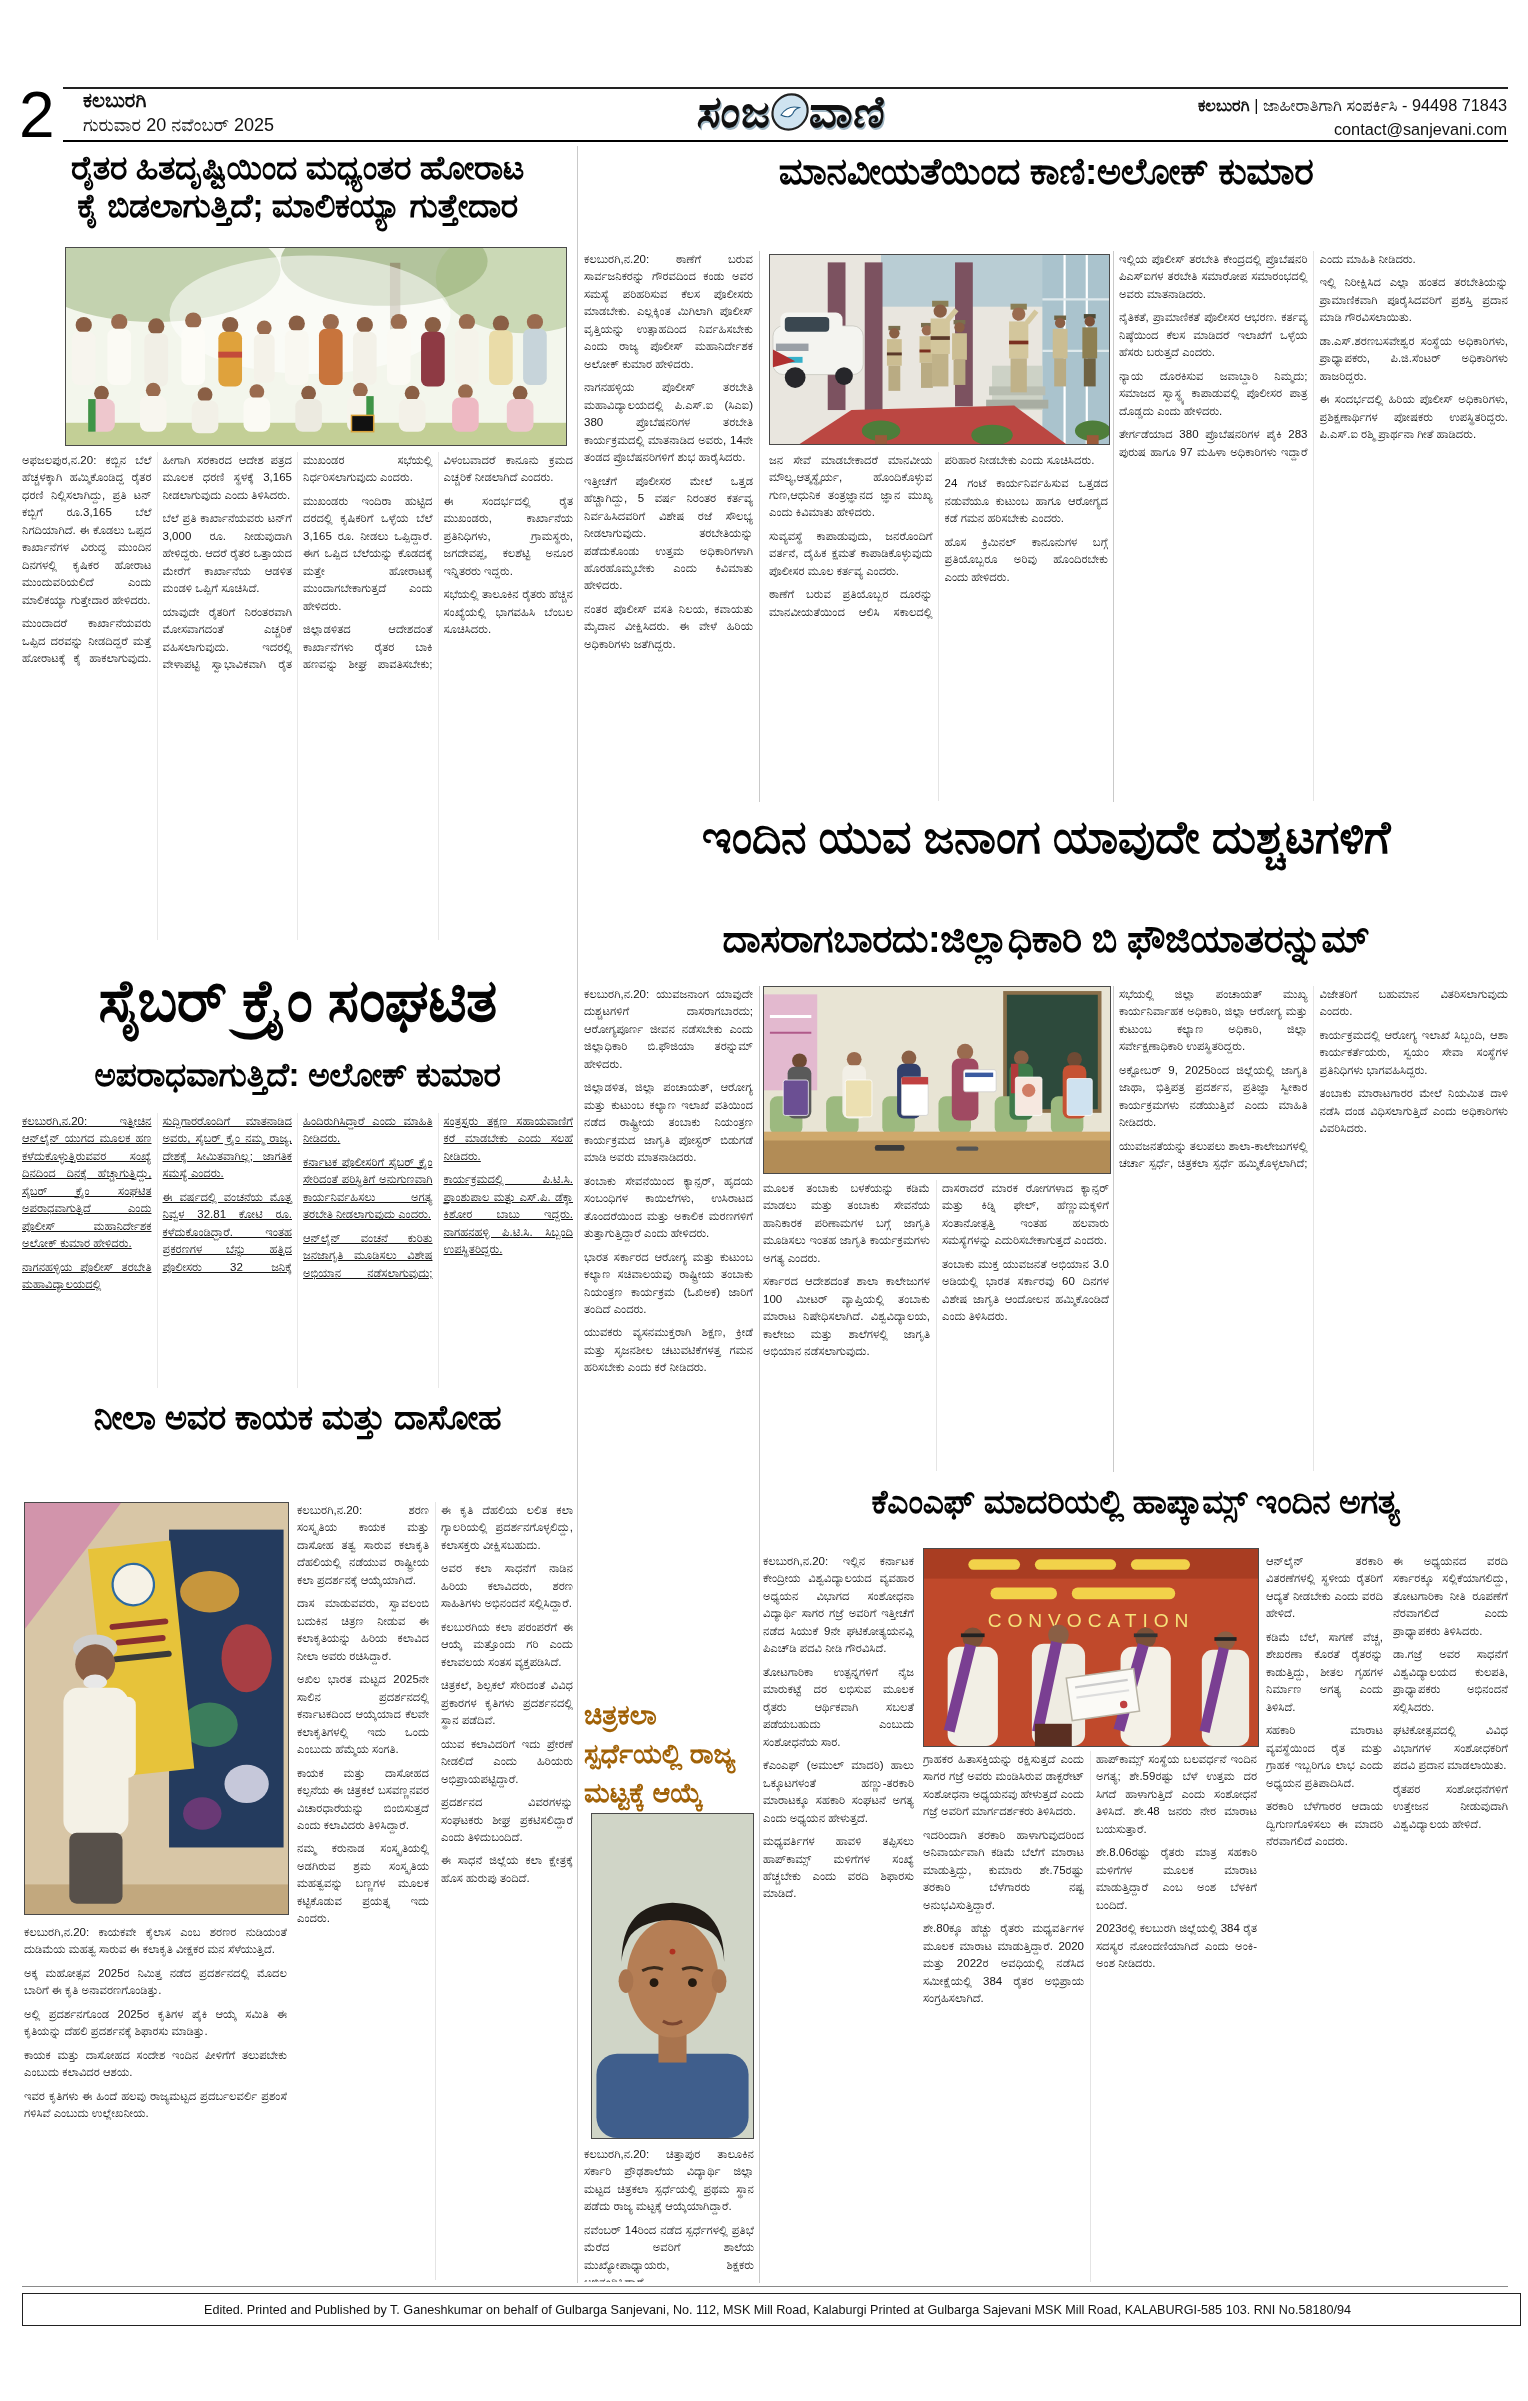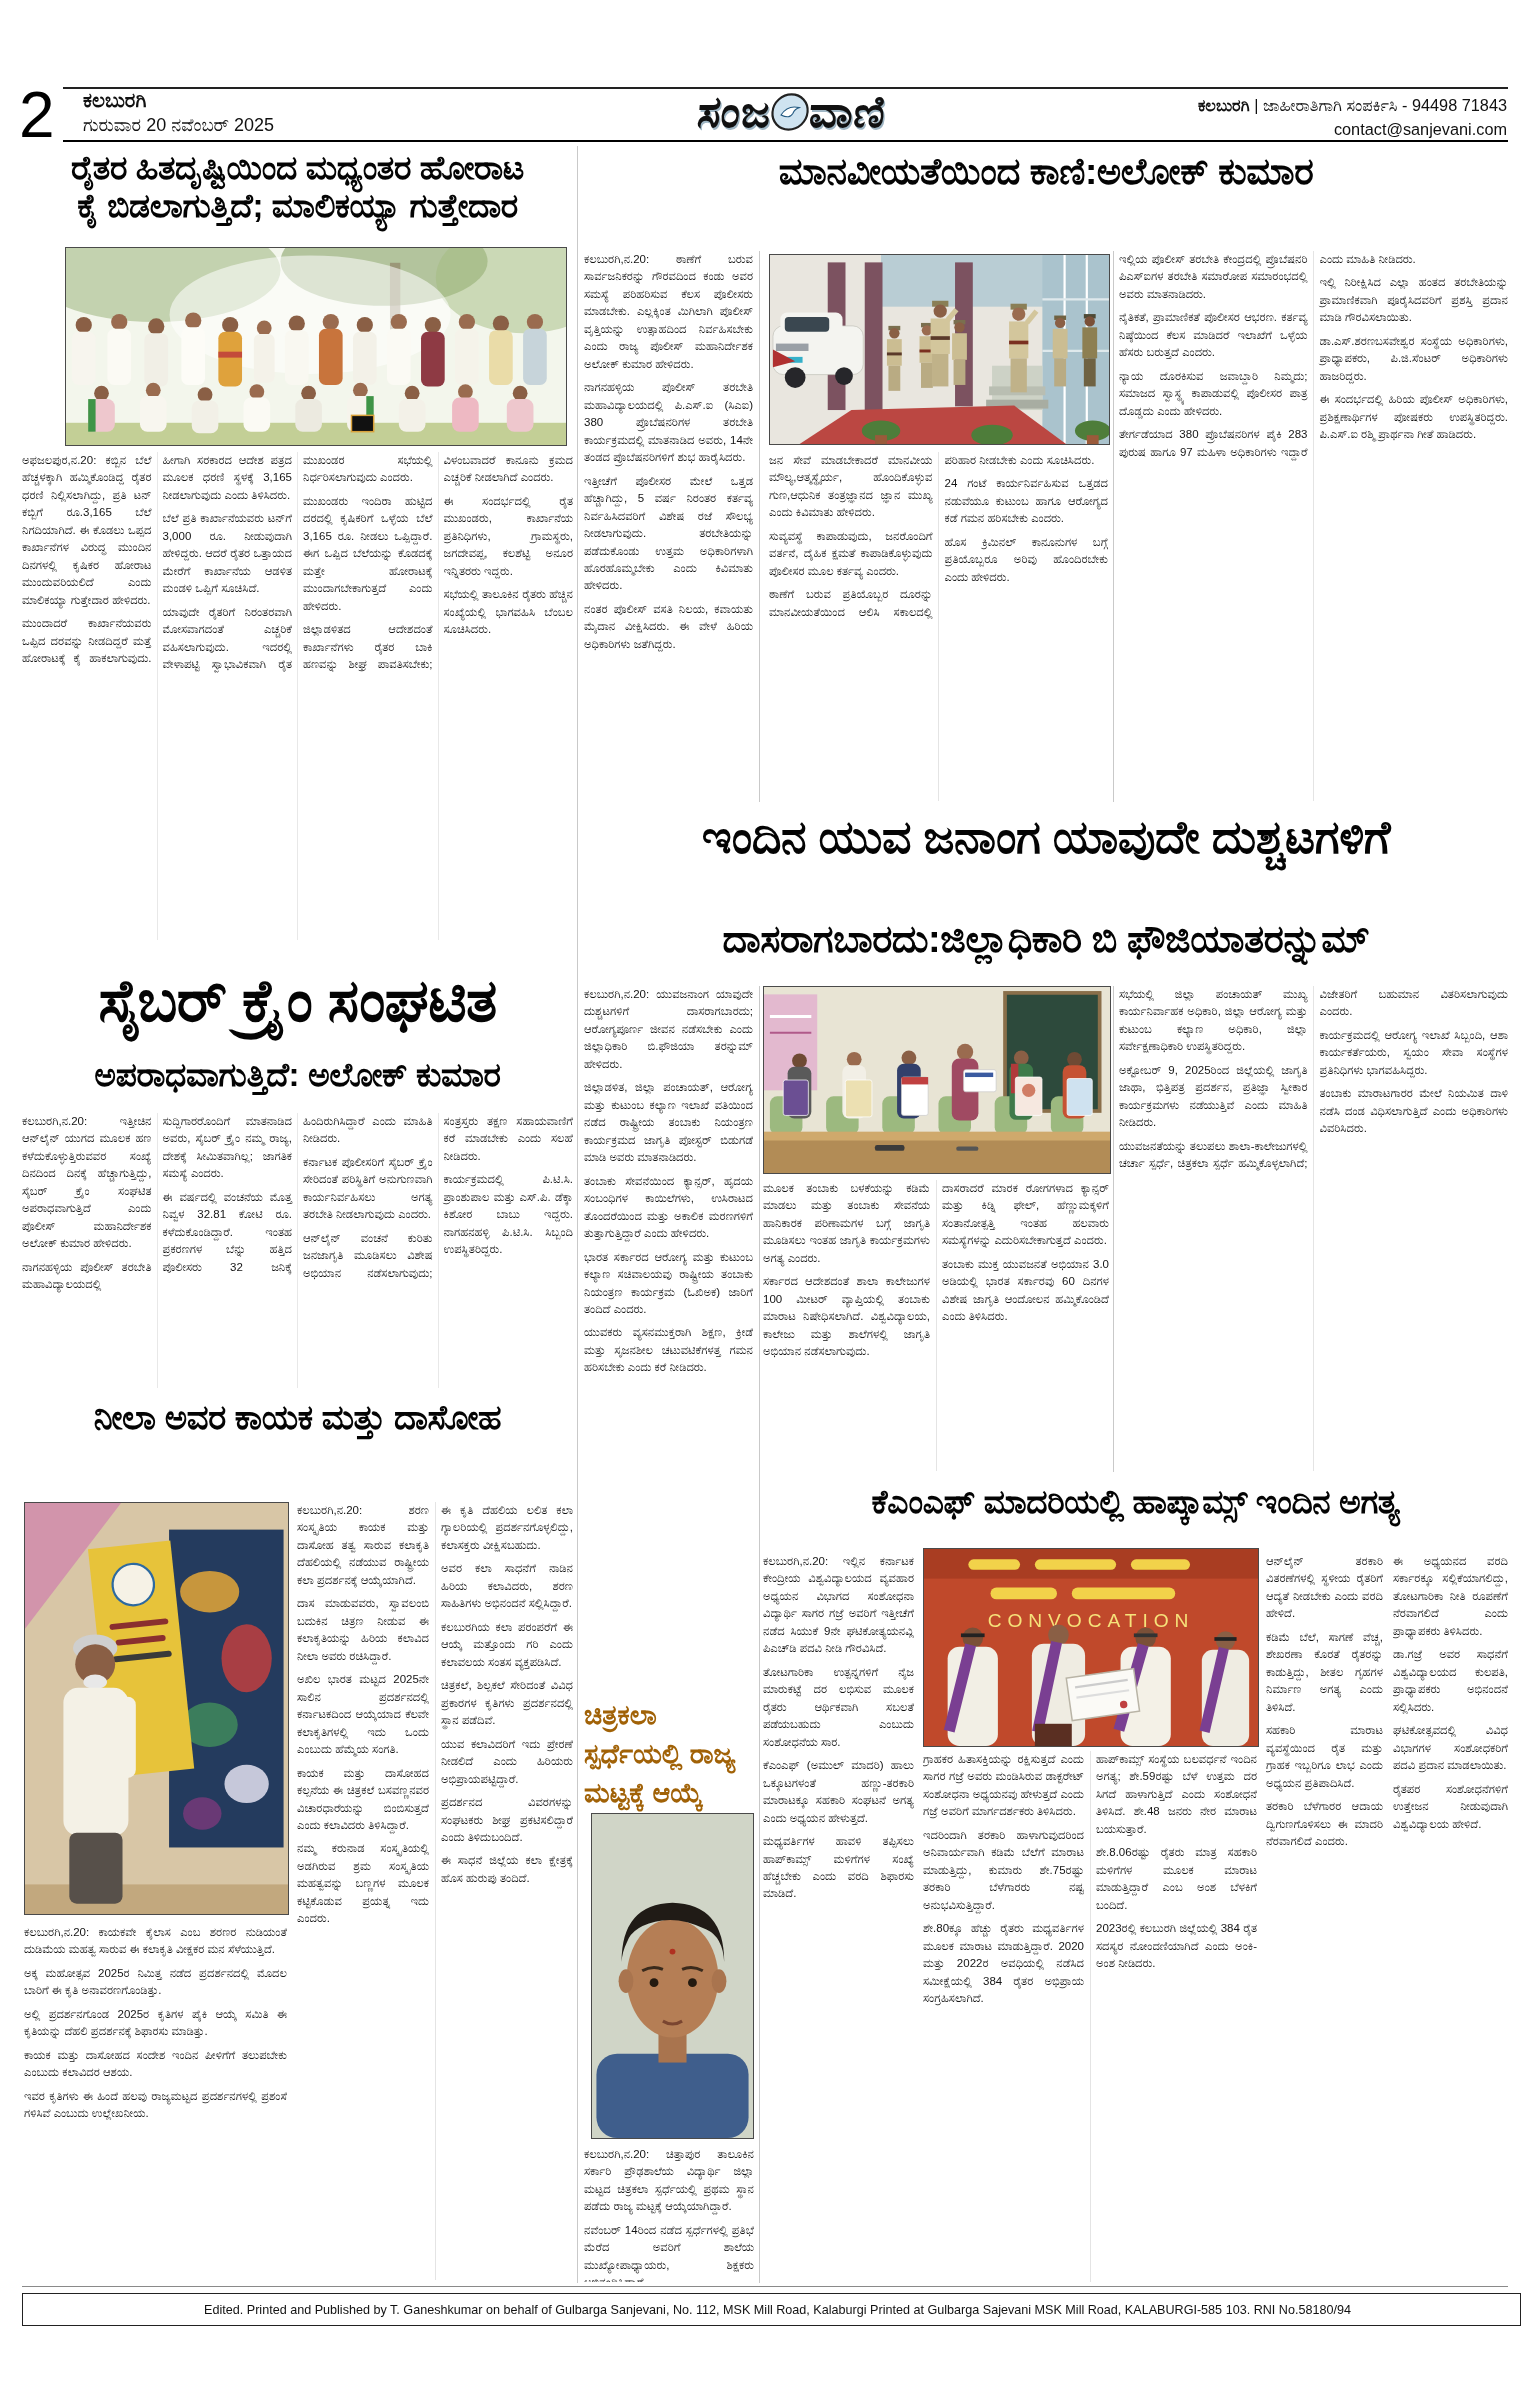--- a/index.html
+++ b/index.html
@@ -191,21 +191,21 @@
       <p>ಬೆಲೆ ಪ್ರತಿ ಕಾರ್ಖಾನೆಯವರು ಟನ್‌ಗೆ 3,000 ರೂ. ನೀಡುವುದಾಗಿ ಹೇಳಿದ್ದರು. ಆದರೆ ರೈತರ ಒತ್ತಾಯದ ಮೇರೆಗೆ ಕಾರ್ಖಾನೆಯ ಆಡಳಿತ ಮಂಡಳಿ ಒಪ್ಪಿಗೆ ಸೂಚಿಸಿದೆ.</p>
       <p>ಯಾವುದೇ ರೈತರಿಗೆ ನಿರಂತರವಾಗಿ ಮೋಸವಾಗದಂತೆ ಎಚ್ಚರಿಕೆ ವಹಿಸಲಾಗುವುದು. ಇದರಲ್ಲಿ ವೇಳಾಪಟ್ಟಿ ಸ್ವಾಭಾವಿಕವಾಗಿ ರೈತ ಮುಖಂಡರ ಸಭೆಯಲ್ಲಿ ನಿರ್ಧರಿಸಲಾಗುವುದು ಎಂದರು.</p>
       <p>ಮುಖಂಡರು ಇಂದಿರಾ ಹುಟ್ಟಿದ ದರದಲ್ಲಿ ಕೃಷಿಕರಿಗೆ ಒಳ್ಳೆಯ ಬೆಲೆ 3,165 ರೂ. ನೀಡಲು ಒಪ್ಪಿದ್ದಾರೆ. ಈಗ ಒಪ್ಪಿದ ಬೆಲೆಯನ್ನು ಕೊಡದಕ್ಕೆ ಮತ್ತೇ ಹೋರಾಟಕ್ಕೆ ಮುಂದಾಗಬೇಕಾಗುತ್ತದೆ ಎಂದು ಹೇಳಿದರು.</p>
       <p>ಜಿಲ್ಲಾಡಳಿತದ ಆದೇಶದಂತೆ ಕಾರ್ಖಾನೆಗಳು ರೈತರ ಬಾಕಿ ಹಣವನ್ನು ಶೀಘ್ರ ಪಾವತಿಸಬೇಕು; ವಿಳಂಬವಾದರೆ ಕಾನೂನು ಕ್ರಮದ ಎಚ್ಚರಿಕೆ ನೀಡಲಾಗಿದೆ ಎಂದರು.</p>
       <p>ಈ ಸಂದರ್ಭದಲ್ಲಿ ರೈತ ಮುಖಂಡರು, ಕಾರ್ಖಾನೆಯ ಪ್ರತಿನಿಧಿಗಳು, ಗ್ರಾಮಸ್ಥರು, ಜಗದೇವಪ್ಪ, ಕಲಶೆಟ್ಟಿ ಅನೂರ ಇನ್ನಿತರರು ಇದ್ದರು.</p>
       <p>ಸಭೆಯಲ್ಲಿ ತಾಲೂಕಿನ ರೈತರು ಹೆಚ್ಚಿನ ಸಂಖ್ಯೆಯಲ್ಲಿ ಭಾಗವಹಿಸಿ ಬೆಂಬಲ ಸೂಚಿಸಿದರು.</p>
     </div>
 
   <div class="abs h" style="left:22px;top:967px;width:551px;font-size:59px;letter-spacing:-0.7px;">ಸೈಬರ್ ಕ್ರೈಂ ಸಂಘಟಿತ</div>
   <div class="abs h" style="left:22px;top:1056px;width:551px;font-size:33px;">ಅಪರಾಧವಾಗುತ್ತಿದೆ: ಅಲೋಕ್ ಕುಮಾರ</div>
-  <div class="abs col cols4" style="left:22px;top:1113px;width:551px;height:275px;">
+  <div class="abs col cols4" style="left:22px;top:1113px;width:551px;height:275px;text-decoration:underline;">
       <p>ಕಲಬುರಗಿ,ನ.20: ಇತ್ತೀಚಿನ ಆನ್‌ಲೈನ್ ಯುಗದ ಮೂಲಕ ಹಣ ಕಳೆದುಕೊಳ್ಳುತ್ತಿರುವವರ ಸಂಖ್ಯೆ ದಿನದಿಂದ ದಿನಕ್ಕೆ ಹೆಚ್ಚಾಗುತ್ತಿದ್ದು, ಸೈಬರ್ ಕ್ರೈಂ ಸಂಘಟಿತ ಅಪರಾಧವಾಗುತ್ತಿದೆ ಎಂದು ಪೊಲೀಸ್ ಮಹಾನಿರ್ದೇಶಕ ಅಲೋಕ್ ಕುಮಾರ ಹೇಳಿದರು.</p>
       <p>ನಾಗನಹಳ್ಳಿಯ ಪೊಲೀಸ್ ತರಬೇತಿ ಮಹಾವಿದ್ಯಾಲಯದಲ್ಲಿ ಸುದ್ದಿಗಾರರೊಂದಿಗೆ ಮಾತನಾಡಿದ ಅವರು, ಸೈಬರ್ ಕ್ರೈಂ ನಮ್ಮ ರಾಜ್ಯ, ದೇಶಕ್ಕೆ ಸೀಮಿತವಾಗಿಲ್ಲ; ಜಾಗತಿಕ ಸಮಸ್ಯೆ ಎಂದರು.</p>
       <p>ಈ ವರ್ಷದಲ್ಲಿ ವಂಚನೆಯ ಮೊತ್ತ ನಿವ್ವಳ 32.81 ಕೋಟಿ ರೂ. ಕಳೆದುಕೊಂಡಿದ್ದಾರೆ. ಇಂತಹ ಪ್ರಕರಣಗಳ ಬೆನ್ನು ಹತ್ತಿದ ಪೊಲೀಸರು 32 ಜನಿಕ್ಕೆ ಹಿಂದಿರುಗಿಸಿದ್ದಾರೆ ಎಂದು ಮಾಹಿತಿ ನೀಡಿದರು.</p>
       <p>ಕರ್ನಾಟಕ ಪೊಲೀಸರಿಗೆ ಸೈಬರ್ ಕ್ರೈಂ ಸೇರಿದಂತೆ ಪರಿಸ್ಥಿತಿಗೆ ಅನುಗುಣವಾಗಿ ಕಾರ್ಯನಿರ್ವಹಿಸಲು ಅಗತ್ಯ ತರಬೇತಿ ನೀಡಲಾಗುವುದು ಎಂದರು.</p>
       <p>ಆನ್‌ಲೈನ್ ವಂಚನೆ ಕುರಿತು ಜನಜಾಗೃತಿ ಮೂಡಿಸಲು ವಿಶೇಷ ಅಭಿಯಾನ ನಡೆಸಲಾಗುವುದು; ಸಂತ್ರಸ್ತರು ತಕ್ಷಣ ಸಹಾಯವಾಣಿಗೆ ಕರೆ ಮಾಡಬೇಕು ಎಂದು ಸಲಹೆ ನೀಡಿದರು.</p>
       <p>ಕಾರ್ಯಕ್ರಮದಲ್ಲಿ ಪಿ.ಟಿ.ಸಿ. ಪ್ರಾಂಶುಪಾಲ ಮತ್ತು ಎಸ್.ಪಿ. ಡೆಕ್ಕಾ ಕಿಶೋರ ಬಾಬು ಇದ್ದರು. ನಾಗಹನಹಳ್ಳಿ ಪಿ.ಟಿ.ಸಿ. ಸಿಬ್ಬಂದಿ ಉಪಸ್ಥಿತರಿದ್ದರು.</p>
     </div>
 
   <div class="abs h" style="left:22px;top:1396px;width:551px;font-size:34px;line-height:1.25;">
     <div>ನೀಲಾ ಅವರ ಕಾಯಕ ಮತ್ತು ದಾಸೋಹ</div>
@@ -252,21 +252,21 @@
       <p>ಚಿತ್ರಕಲೆ, ಶಿಲ್ಪಕಲೆ ಸೇರಿದಂತೆ ವಿವಿಧ ಪ್ರಕಾರಗಳ ಕೃತಿಗಳು ಪ್ರದರ್ಶನದಲ್ಲಿ ಸ್ಥಾನ ಪಡೆದಿವೆ.</p>
       <p>ಯುವ ಕಲಾವಿದರಿಗೆ ಇದು ಪ್ರೇರಣೆ ನೀಡಲಿದೆ ಎಂದು ಹಿರಿಯರು ಅಭಿಪ್ರಾಯಪಟ್ಟಿದ್ದಾರೆ.</p>
       <p>ಪ್ರದರ್ಶನದ ವಿವರಗಳನ್ನು ಸಂಘಟಕರು ಶೀಘ್ರ ಪ್ರಕಟಿಸಲಿದ್ದಾರೆ ಎಂದು ತಿಳಿದುಬಂದಿದೆ.</p>
       <p>ಈ ಸಾಧನೆ ಜಿಲ್ಲೆಯ ಕಲಾ ಕ್ಷೇತ್ರಕ್ಕೆ ಹೊಸ ಹುರುಪು ತಂದಿದೆ.</p>
     </div>
   <div class="abs col" style="left:24px;top:1924px;width:263px;height:356px;">
       <p>ಕಲಬುರಗಿ,ನ.20: ಕಾಯಕವೇ ಕೈಲಾಸ ಎಂಬ ಶರಣರ ನುಡಿಯಂತೆ ದುಡಿಮೆಯ ಮಹತ್ವ ಸಾರುವ ಈ ಕಲಾಕೃತಿ ವೀಕ್ಷಕರ ಮನ ಸೆಳೆಯುತ್ತಿದೆ.</p>
       <p>ಅಕ್ಕ ಮಹೋತ್ಸವ 2025ರ ನಿಮಿತ್ತ ನಡೆದ ಪ್ರದರ್ಶನದಲ್ಲಿ ಮೊದಲ ಬಾರಿಗೆ ಈ ಕೃತಿ ಅನಾವರಣಗೊಂಡಿತ್ತು.</p>
       <p>ಅಲ್ಲಿ ಪ್ರದರ್ಶನಗೊಂಡ 2025ರ ಕೃತಿಗಳ ಪೈಕಿ ಆಯ್ಕೆ ಸಮಿತಿ ಈ ಕೃತಿಯನ್ನು ದೆಹಲಿ ಪ್ರದರ್ಶನಕ್ಕೆ ಶಿಫಾರಸು ಮಾಡಿತ್ತು.</p>
       <p>ಕಾಯಕ ಮತ್ತು ದಾಸೋಹದ ಸಂದೇಶ ಇಂದಿನ ಪೀಳಿಗೆಗೆ ತಲುಪಬೇಕು ಎಂಬುದು ಕಲಾವಿದರ ಆಶಯ.</p>
-      <p>ಇವರ ಕೃತಿಗಳು ಈ ಹಿಂದೆ ಹಲವು ರಾಜ್ಯಮಟ್ಟದ ಪ್ರದರ್ಶನಗಳಲ್ಲಿ ಪ್ರಶಂಸೆ ಗಳಿಸಿವೆ ಎಂಬುದು ಉಲ್ಲೇಖನೀಯ.</p>
+      <p>ಇವರ ಕೃತಿಗಳು ಈ ಹಿಂದೆ ಹಲವು ರಾಜ್ಯಮಟ್ಟದ ಪ್ರದರ್ಬಲವರ್ಲಿ ಪ್ರಶಂಸೆ ಗಳಿಸಿವೆ ಎಂಬುದು ಉಲ್ಲೇಖನೀಯ.</p>
     </div>
 
   <div class="abs h" style="left:584px;top:148px;width:924px;font-size:37px;line-height:1.3;">
     <div>ಮಾನವೀಯತೆಯಿಂದ ಕಾಣಿ:ಅಲೋಕ್ ಕುಮಾರ</div>
   </div>
 
   <div class="abs col" style="left:584px;top:251px;width:169px;height:550px;">
       <p>ಕಲಬುರಗಿ,ನ.20: ಠಾಣೆಗೆ ಬರುವ ಸಾರ್ವಜನಿಕರನ್ನು ಗೌರವದಿಂದ ಕಂಡು ಅವರ ಸಮಸ್ಯೆ ಪರಿಹರಿಸುವ ಕೆಲಸ ಪೊಲೀಸರು ಮಾಡಬೇಕು. ಎಲ್ಲಕ್ಕಿಂತ ಮಿಗಿಲಾಗಿ ಪೊಲೀಸ್ ವೃತ್ತಿಯನ್ನು ಉತ್ಸಾಹದಿಂದ ನಿರ್ವಹಿಸಬೇಕು ಎಂದು ರಾಜ್ಯ ಪೊಲೀಸ್ ಮಹಾನಿರ್ದೇಶಕ ಅಲೋಕ್ ಕುಮಾರ ಹೇಳಿದರು.</p>
       <p>ನಾಗನಹಳ್ಳಿಯ ಪೊಲೀಸ್ ತರಬೇತಿ ಮಹಾವಿದ್ಯಾಲಯದಲ್ಲಿ ಪಿ.ಎಸ್.ಐ (ಸಿಎಐ) 380 ಪ್ರೊಬೆಷನರಿಗಳ ತರಬೇತಿ ಕಾರ್ಯಕ್ರಮದಲ್ಲಿ ಮಾತನಾಡಿದ ಅವರು, 14ನೇ ತಂಡದ ಪ್ರೊಬೆಷನರಿಗಳಿಗೆ ಶುಭ ಹಾರೈಸಿದರು.</p>
       <p>ಇತ್ತೀಚೆಗೆ ಪೊಲೀಸರ ಮೇಲೆ ಒತ್ತಡ ಹೆಚ್ಚಾಗಿದ್ದು, 5 ವರ್ಷ ನಿರಂತರ ಕರ್ತವ್ಯ ನಿರ್ವಹಿಸಿದವರಿಗೆ ವಿಶೇಷ ರಜೆ ಸೌಲಭ್ಯ ನೀಡಲಾಗುವುದು. ತರಬೇತಿಯನ್ನು ಪಡೆದುಕೊಂಡು ಉತ್ತಮ ಅಧಿಕಾರಿಗಳಾಗಿ ಹೊರಹೊಮ್ಮಬೇಕು ಎಂದು ಕಿವಿಮಾತು ಹೇಳಿದರು.</p>

